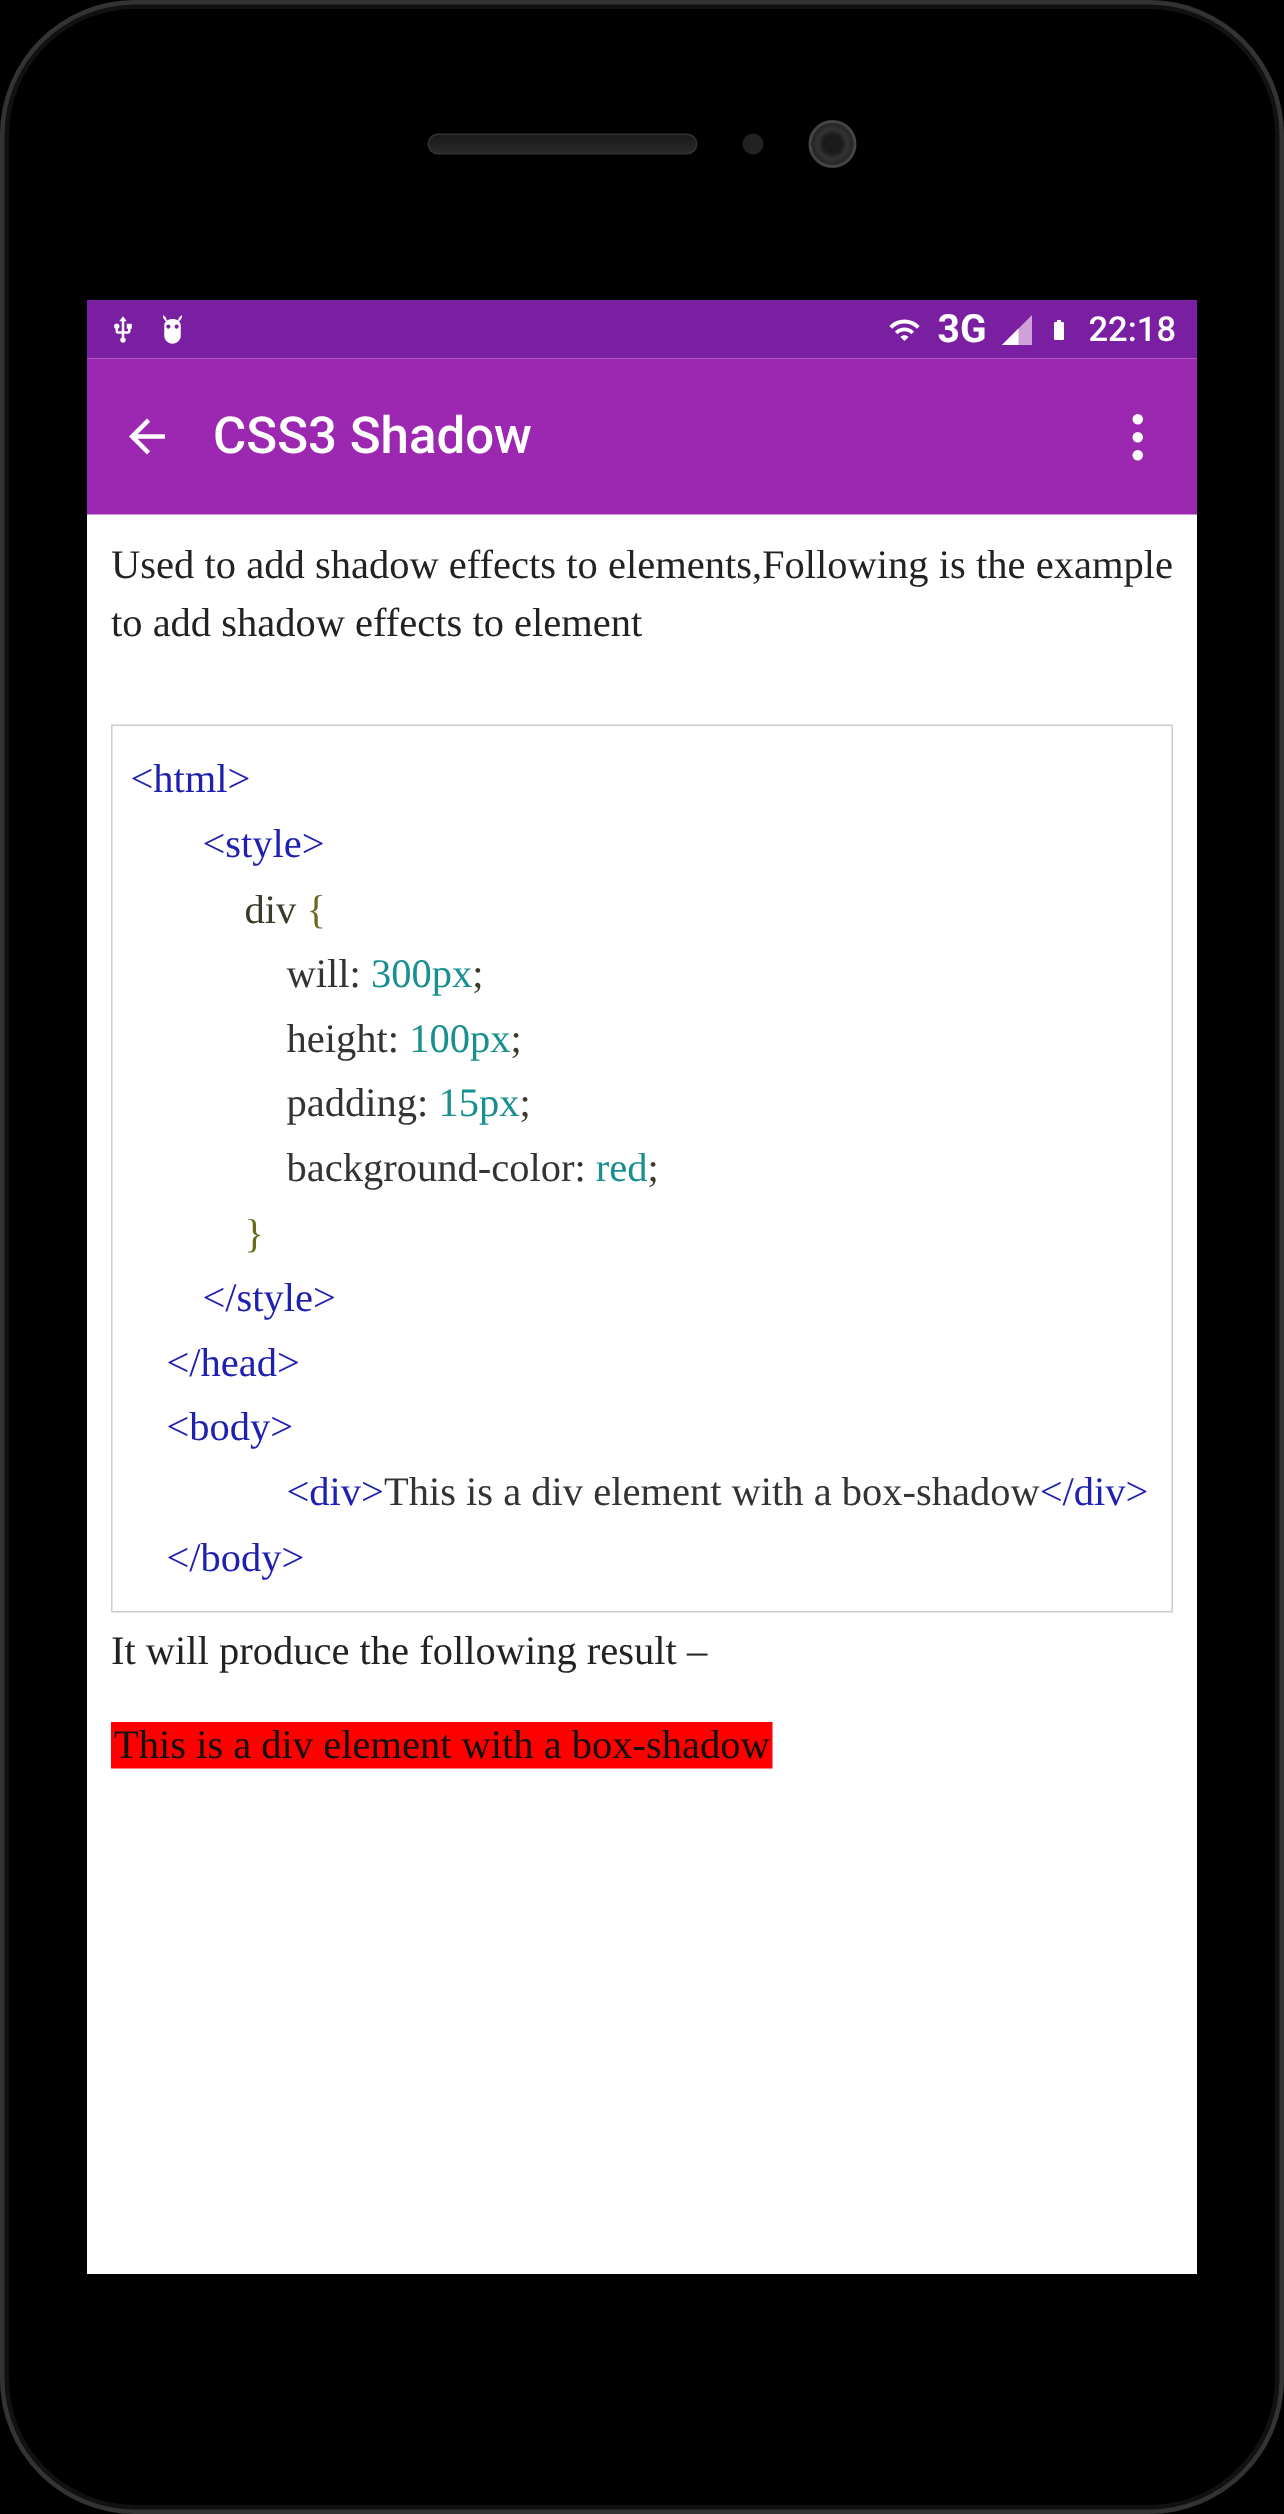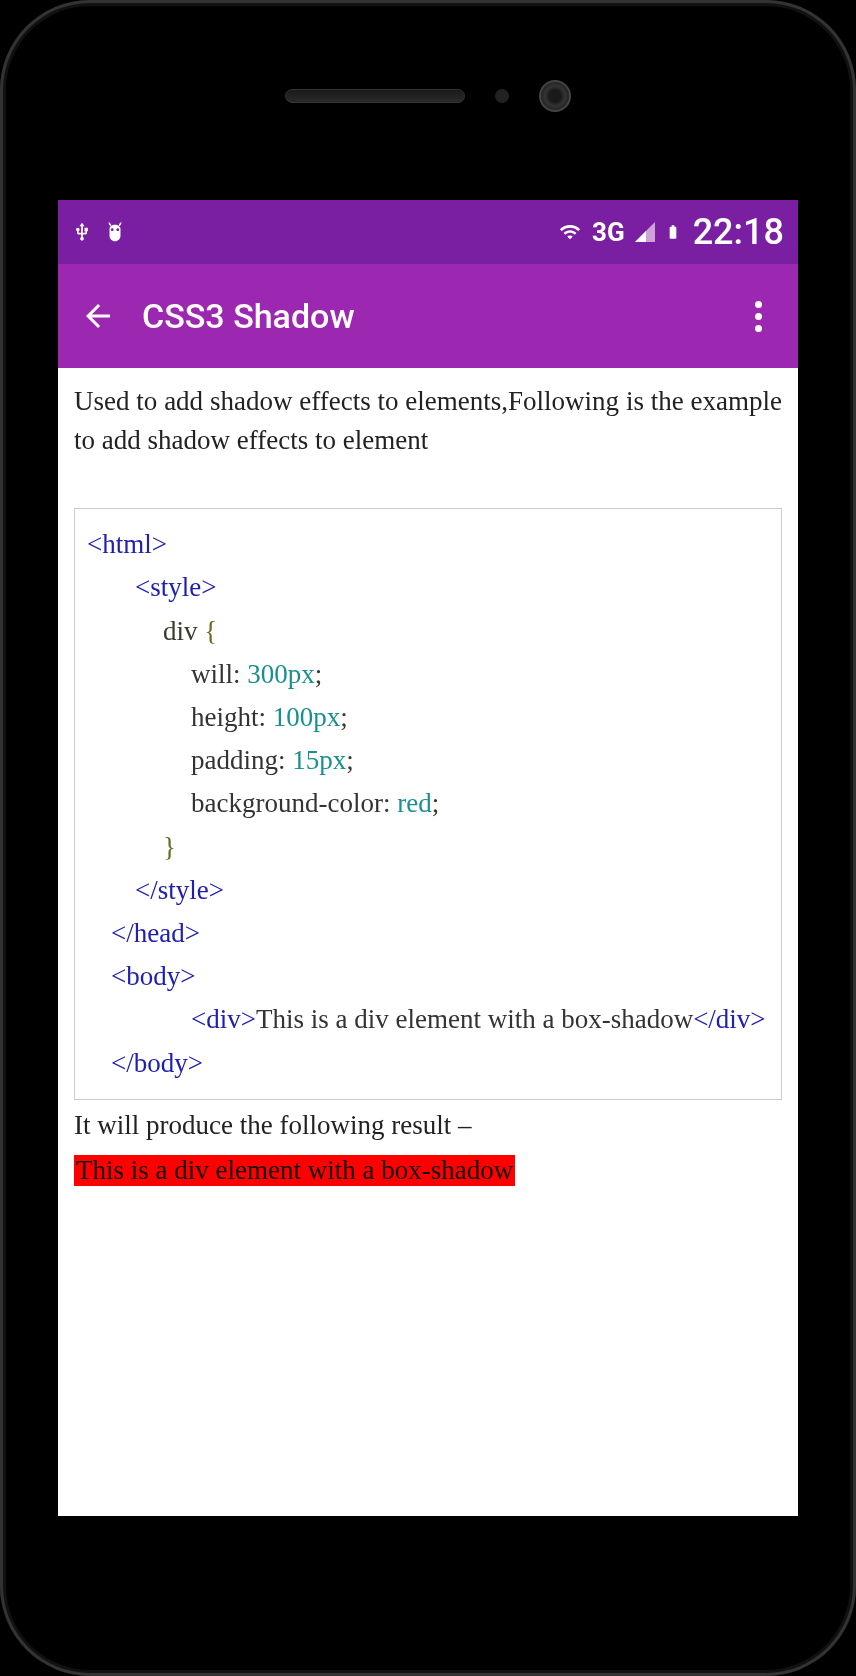--- a/index.html
+++ b/index.html
@@ -73,21 +73,21 @@
       position: absolute;
       top: 180px;
       left: 40px;
       right: 40px;
       bottom: 140px;
       background: #fff;
       overflow: hidden;
     }
     
     .status-bar {
-      height: 64px;
+      height: 39px;
       background: #7B1FA2;
       display: flex;
       align-items: center;
       justify-content: space-between;
       padding: 0 14px;
       color: #fff;
       font-family: Roboto, Arial, sans-serif;
       font-size: 24px;
     }
     
@@ -205,21 +205,21 @@
     .i1 { padding-left: 24px; }
     .i2 { padding-left: 48px; }
     .i3 { padding-left: 76px; }
     .i4 { padding-left: 104px; }
     
     .code-wrap {
       text-align: justify;
     }
     
     .result-text {
-      margin-bottom: 14px;
+      margin-bottom: 32px;
       font-size: 27px;
     }
     
     .result-box {
       background: #f00;
       color: #111;
       font-size: 27px;
       display: inline-block;
       padding: 0 2px;
     }
@@ -251,21 +251,21 @@
               <path d="M1 9l2 2c4.97-4.97 13.03-4.97 18 0l2-2C16.93 2.93 7.08 2.93 1 9zm8 8l3 3 3-3c-1.65-1.66-4.34-1.66-6 0zm-4-4l2 2c2.76-2.76 7.24-2.76 10 0l2-2C15.14 9.14 8.87 9.14 5 13z"></path>
             </svg>
           <span style="font-size:26px;font-weight:bold;">3G</span>
           <svg width="24" height="24" viewBox="0 0 24 24">
               <path fill="#d0a0d8" d="M2 22h20V2z"></path>
               <path fill="#fff" d="M2 22h11V11z"></path>
             </svg>
           <svg class="status-icon" width="16" height="26" viewBox="0 0 24 24">
               <path d="M15.67 4H14V2h-4v2H8.33C7.6 4 7 4.6 7 5.33v15.33C7 21.4 7.6 22 8.33 22h7.33c.74 0 1.34-.6 1.34-1.33V5.33C17 4.6 16.4 4 15.67 4z"></path>
             </svg>
-          <span style="font-size:36px;font-weight:500;margin-left:4px;">22:18</span>
+          <span style="font-size:23px;font-weight:500;margin-left:4px;">22:18</span>
         </div>
       </div>
 
       <div class="app-bar">
         <div class="back-button">
           <svg width="36" height="36" viewBox="0 0 24 24" fill="#fff">
               <path d="M20 11H7.83l5.59-5.59L12 4l-8 8 8 8 1.41-1.41L7.83 13H20v-2z"></path>
             </svg>
         </div>
         <div class="app-title">CSS3 Shadow</div>

